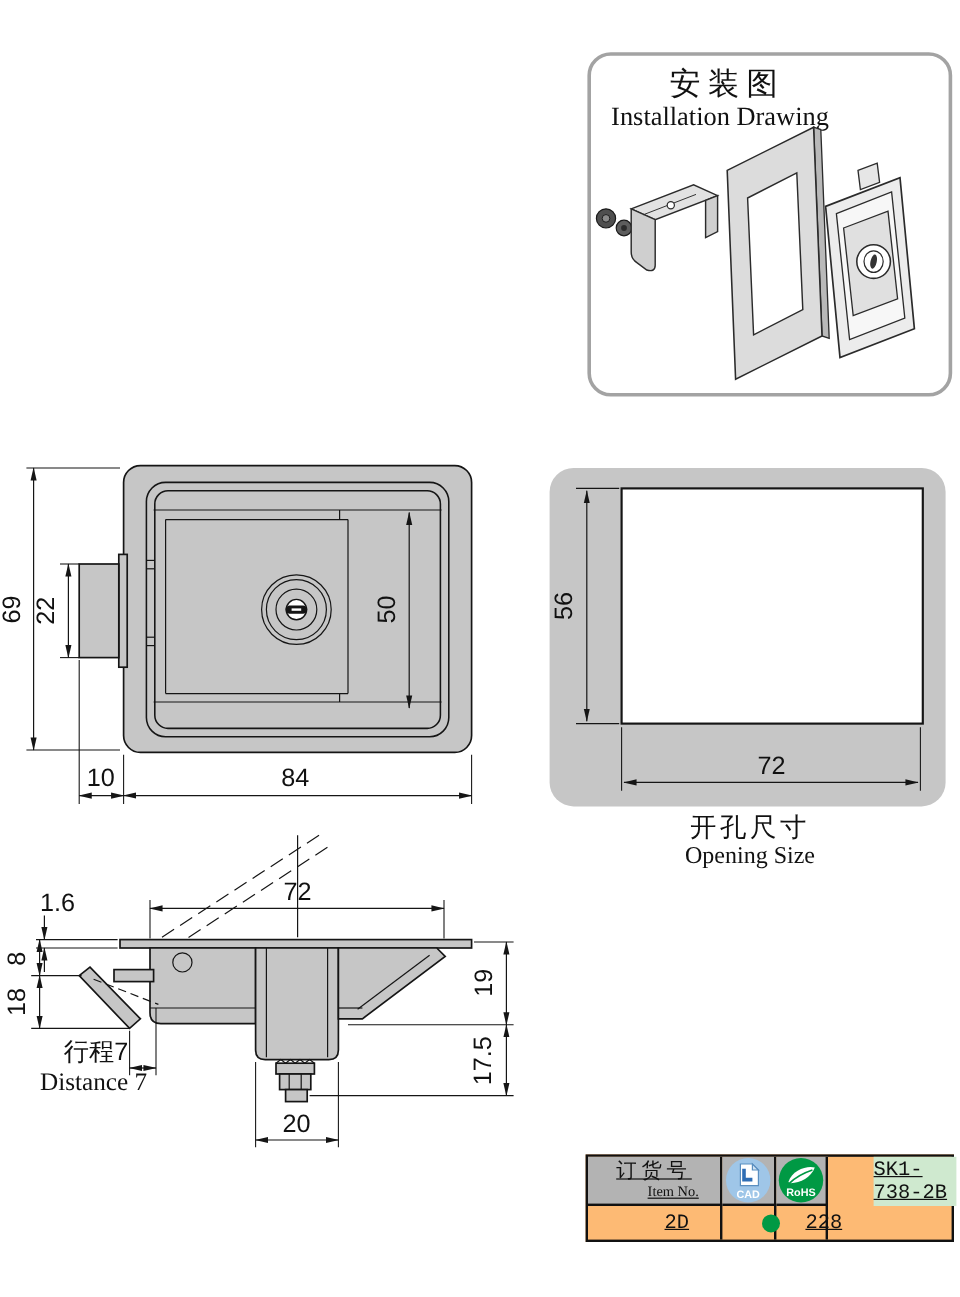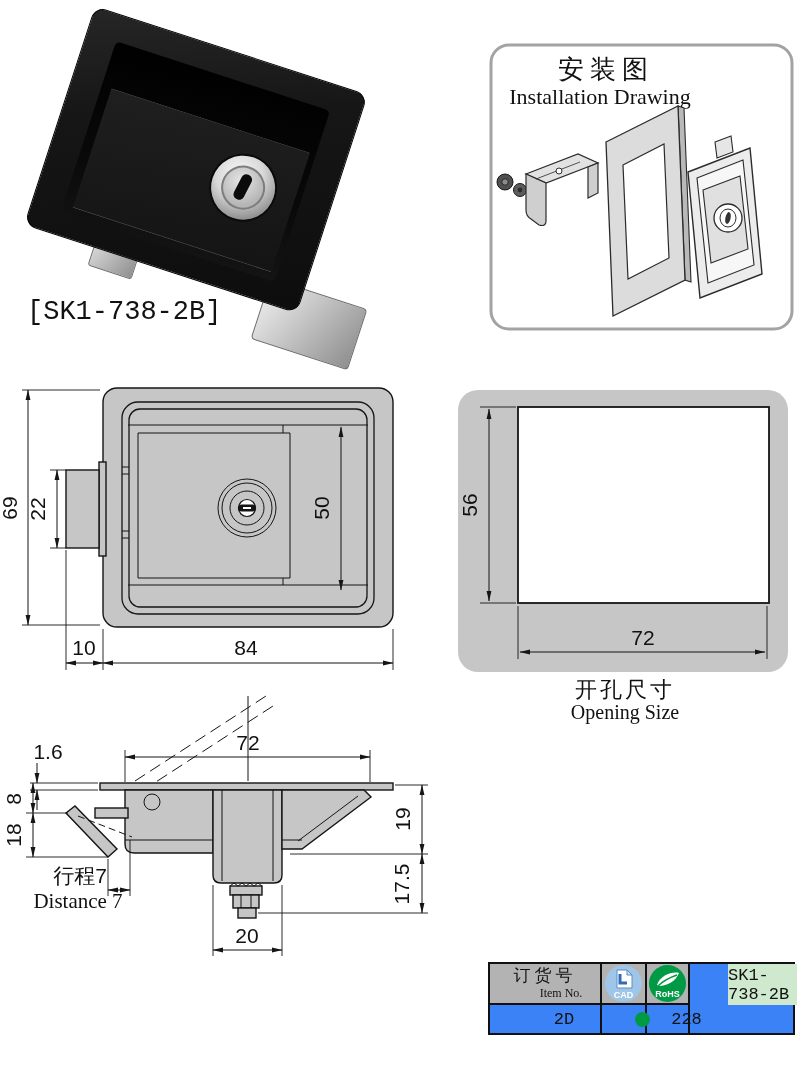--- a/index.html
+++ b/index.html
@@ -48,21 +48,21 @@
   .capen{font-family:"Liberation Serif",serif;font-size:20px;fill:#111;text-anchor:middle;}
   .serif{font-family:"Liberation Serif",serif;}
 
   
   .inst-zh{font-family:"Liberation Sans",sans-serif;font-size:26px;fill:#111;text-anchor:middle;letter-spacing:6px;}
   .inst-en{font-family:"Liberation Serif",serif;font-size:22px;fill:#111;text-anchor:middle;}
 
   
   #spec-table{position:absolute;left:488px;top:962px;width:307px;
               display:grid;grid-template-columns:112px 45px 43px 107px;grid-template-rows:41px 28px;
-              border:2px solid #111;box-sizing:border-box;background:#3b82f6;}
+              border:2px solid #111;box-sizing:border-box;background:#fdba74;text-decoration:underline;}
   #spec-table .cell{border-right:2px solid #111;border-bottom:2px solid #111;
        display:flex;flex-direction:column;align-items:center;justify-content:center;box-sizing:border-box;}
   #spec-table .cell:nth-child(4n){border-right:none;}
   #spec-table .cell.last-row{border-bottom:none;margin-left:38px;}
   .hd{background:#b3b3b3;}
   .hd .zh{font-size:17px;letter-spacing:4px;line-height:19px;}
   .hd .en{font-family:"Liberation Serif",serif;font-size:12px;line-height:17px;margin-left:32px;}
   .cell.item-cell{background:#cfe9cf;}
   .mono{font-family:"Liberation Mono",monospace;font-size:17px;}
   .dot{width:15px;height:15px;border-radius:50%;background:#009944;}
@@ -78,34 +78,20 @@
   #legend-green span{margin-left:26px;}
   #legend-en{position:absolute;left:4px;right:4px;top:1056px;display:flex;
              justify-content:space-between;font-family:"Liberation Serif",serif;font-size:18px;color:#111;}
   .gsym{color:#009944;font-family:"Liberation Sans",sans-serif;}
 </style>
 </head>
 <body>
 
 <div id="page">
 
-  <div id="photo">
-    <div class="silver bottom"></div>
-    <div class="silver left"></div>
-    <div class="plate">
-      <div class="recess">
-        <div class="door"></div>
-      </div>
-      <div class="cylinder">
-        <div class="cyl-ring"></div>
-        <div class="keyway"></div>
-      </div>
-    </div>
-    <div id="photo-label">[SK1-738-2B]</div>
-  </div>
 
   <svg style="left:488px;top:42px" width="307" height="290" viewBox="0 0 307 290">
     <rect x="3" y="3" width="301" height="284" rx="18" fill="#fff" stroke="#a3a3a3" stroke-width="3"></rect>
     <text class="inst-zh" x="118" y="36">安装图</text>
     <text class="inst-en" x="112" y="62">Installation Drawing</text>
 
     <g>
       <circle cx="17" cy="140" r="8" fill="#4f4f4f" stroke="#1a1a1a"></circle>
       <circle cx="17" cy="140" r="3.2" fill="#8a8a8a" stroke="#1a1a1a" stroke-width="0.8"></circle>
       <circle cx="32" cy="148" r="6.5" fill="#5d5d5d" stroke="#1a1a1a"></circle>

